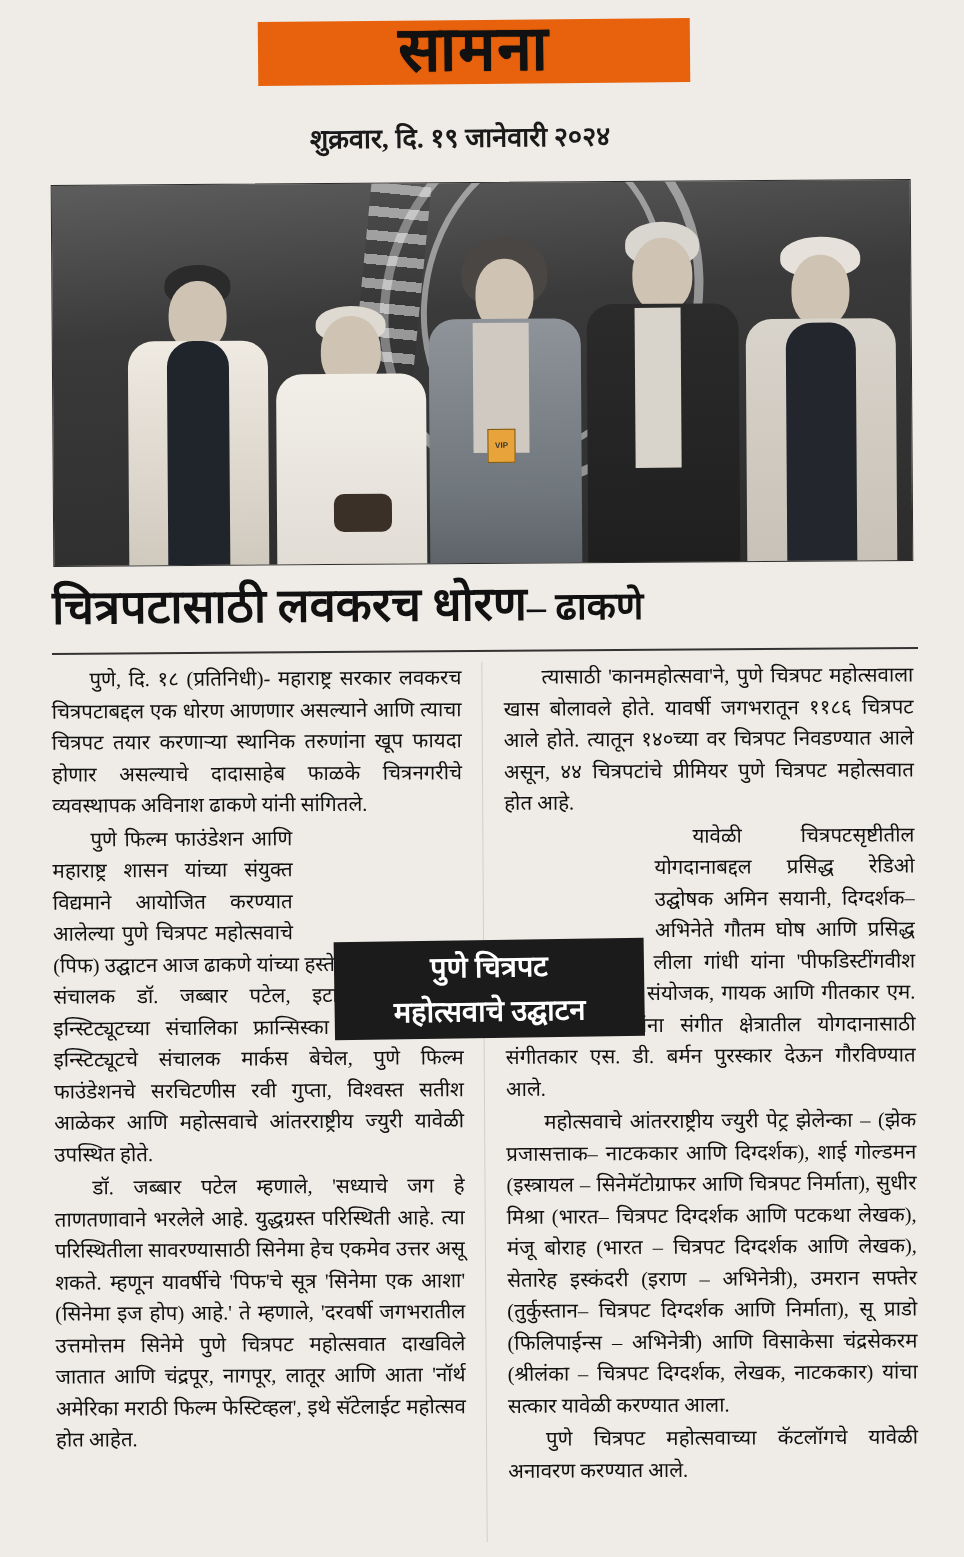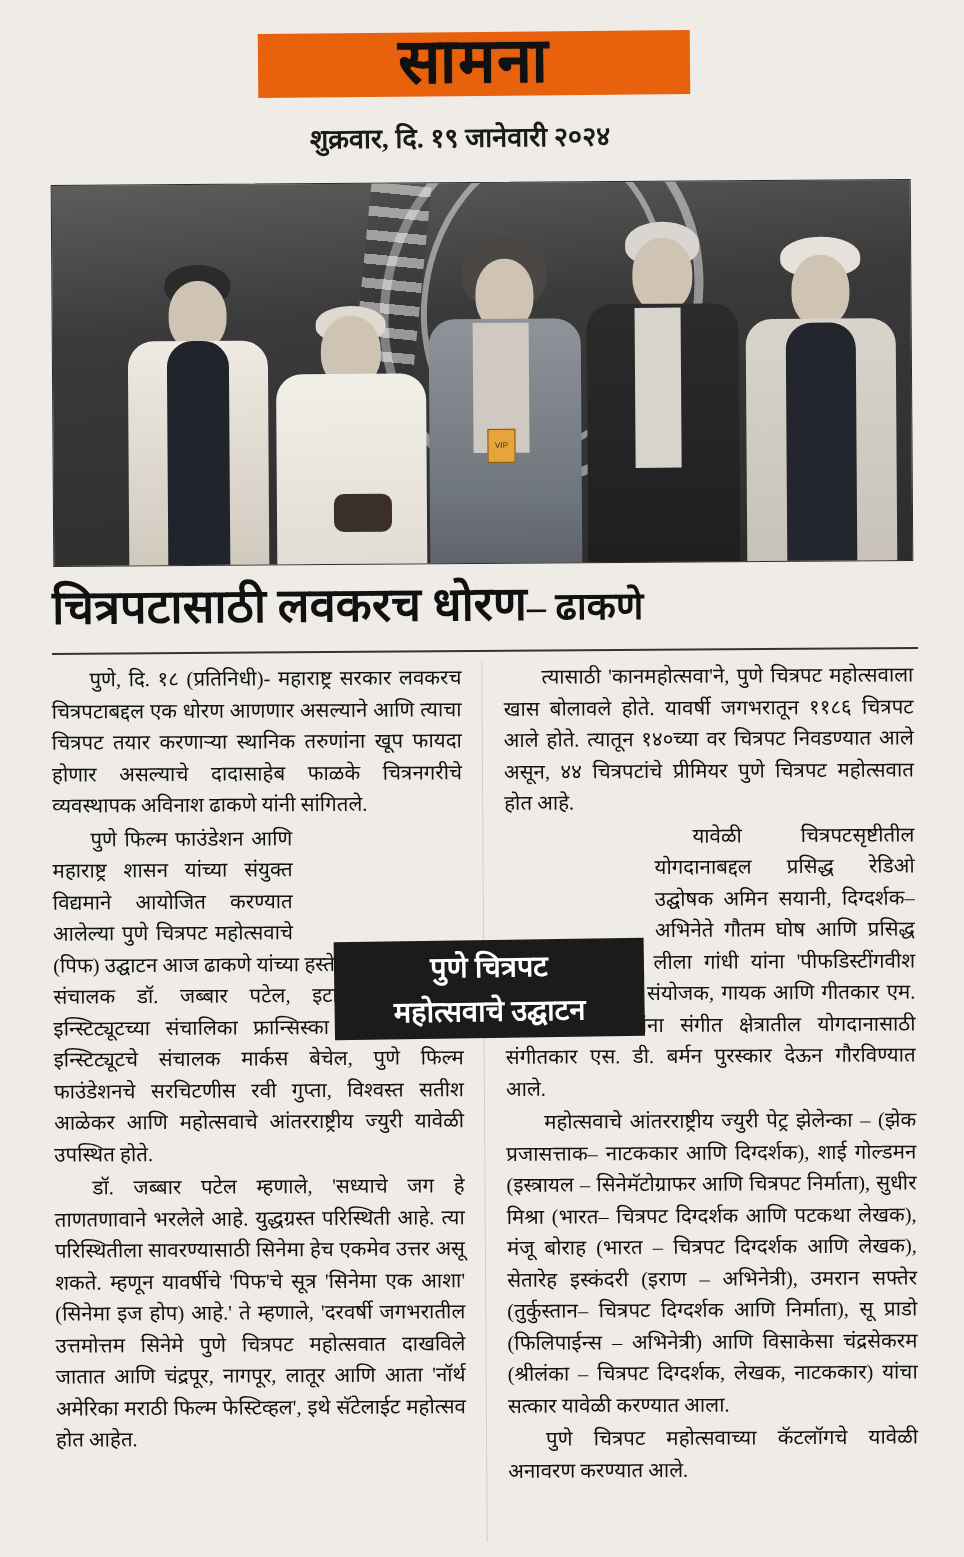--- a/index.html
+++ b/index.html
@@ -17,21 +17,21 @@
 
   .page {
     position: absolute;
     inset: 0;
     background: #efece7;
   }
 
   
   .masthead-wrap {
     position: absolute;
-    top: 18px;
+    top: 6px;
     left: 258px;
     width: 484px;
     height: 90px;
   }
   .masthead-band {
     position: absolute;
     top: 14px;
     left: 0;
     width: 432px;
     height: 64px;
@@ -138,21 +138,21 @@
   .vip-badge {
     position: absolute;
     width: 26px;
     height: 32px;
     background: #e8a33a;
     border: 1px solid #7a5a18;
     font-size: 8px;
     color: #333;
     text-align: center;
     line-height: 32px;
-    font-weight: normal;
+    font-weight: bold;
   }
 
   
   .headline {
     position: absolute;
     top: 575px;
     left: 52px;
     width: 870px;
     font-family: "Liberation Serif", serif;
     font-weight: bold;

